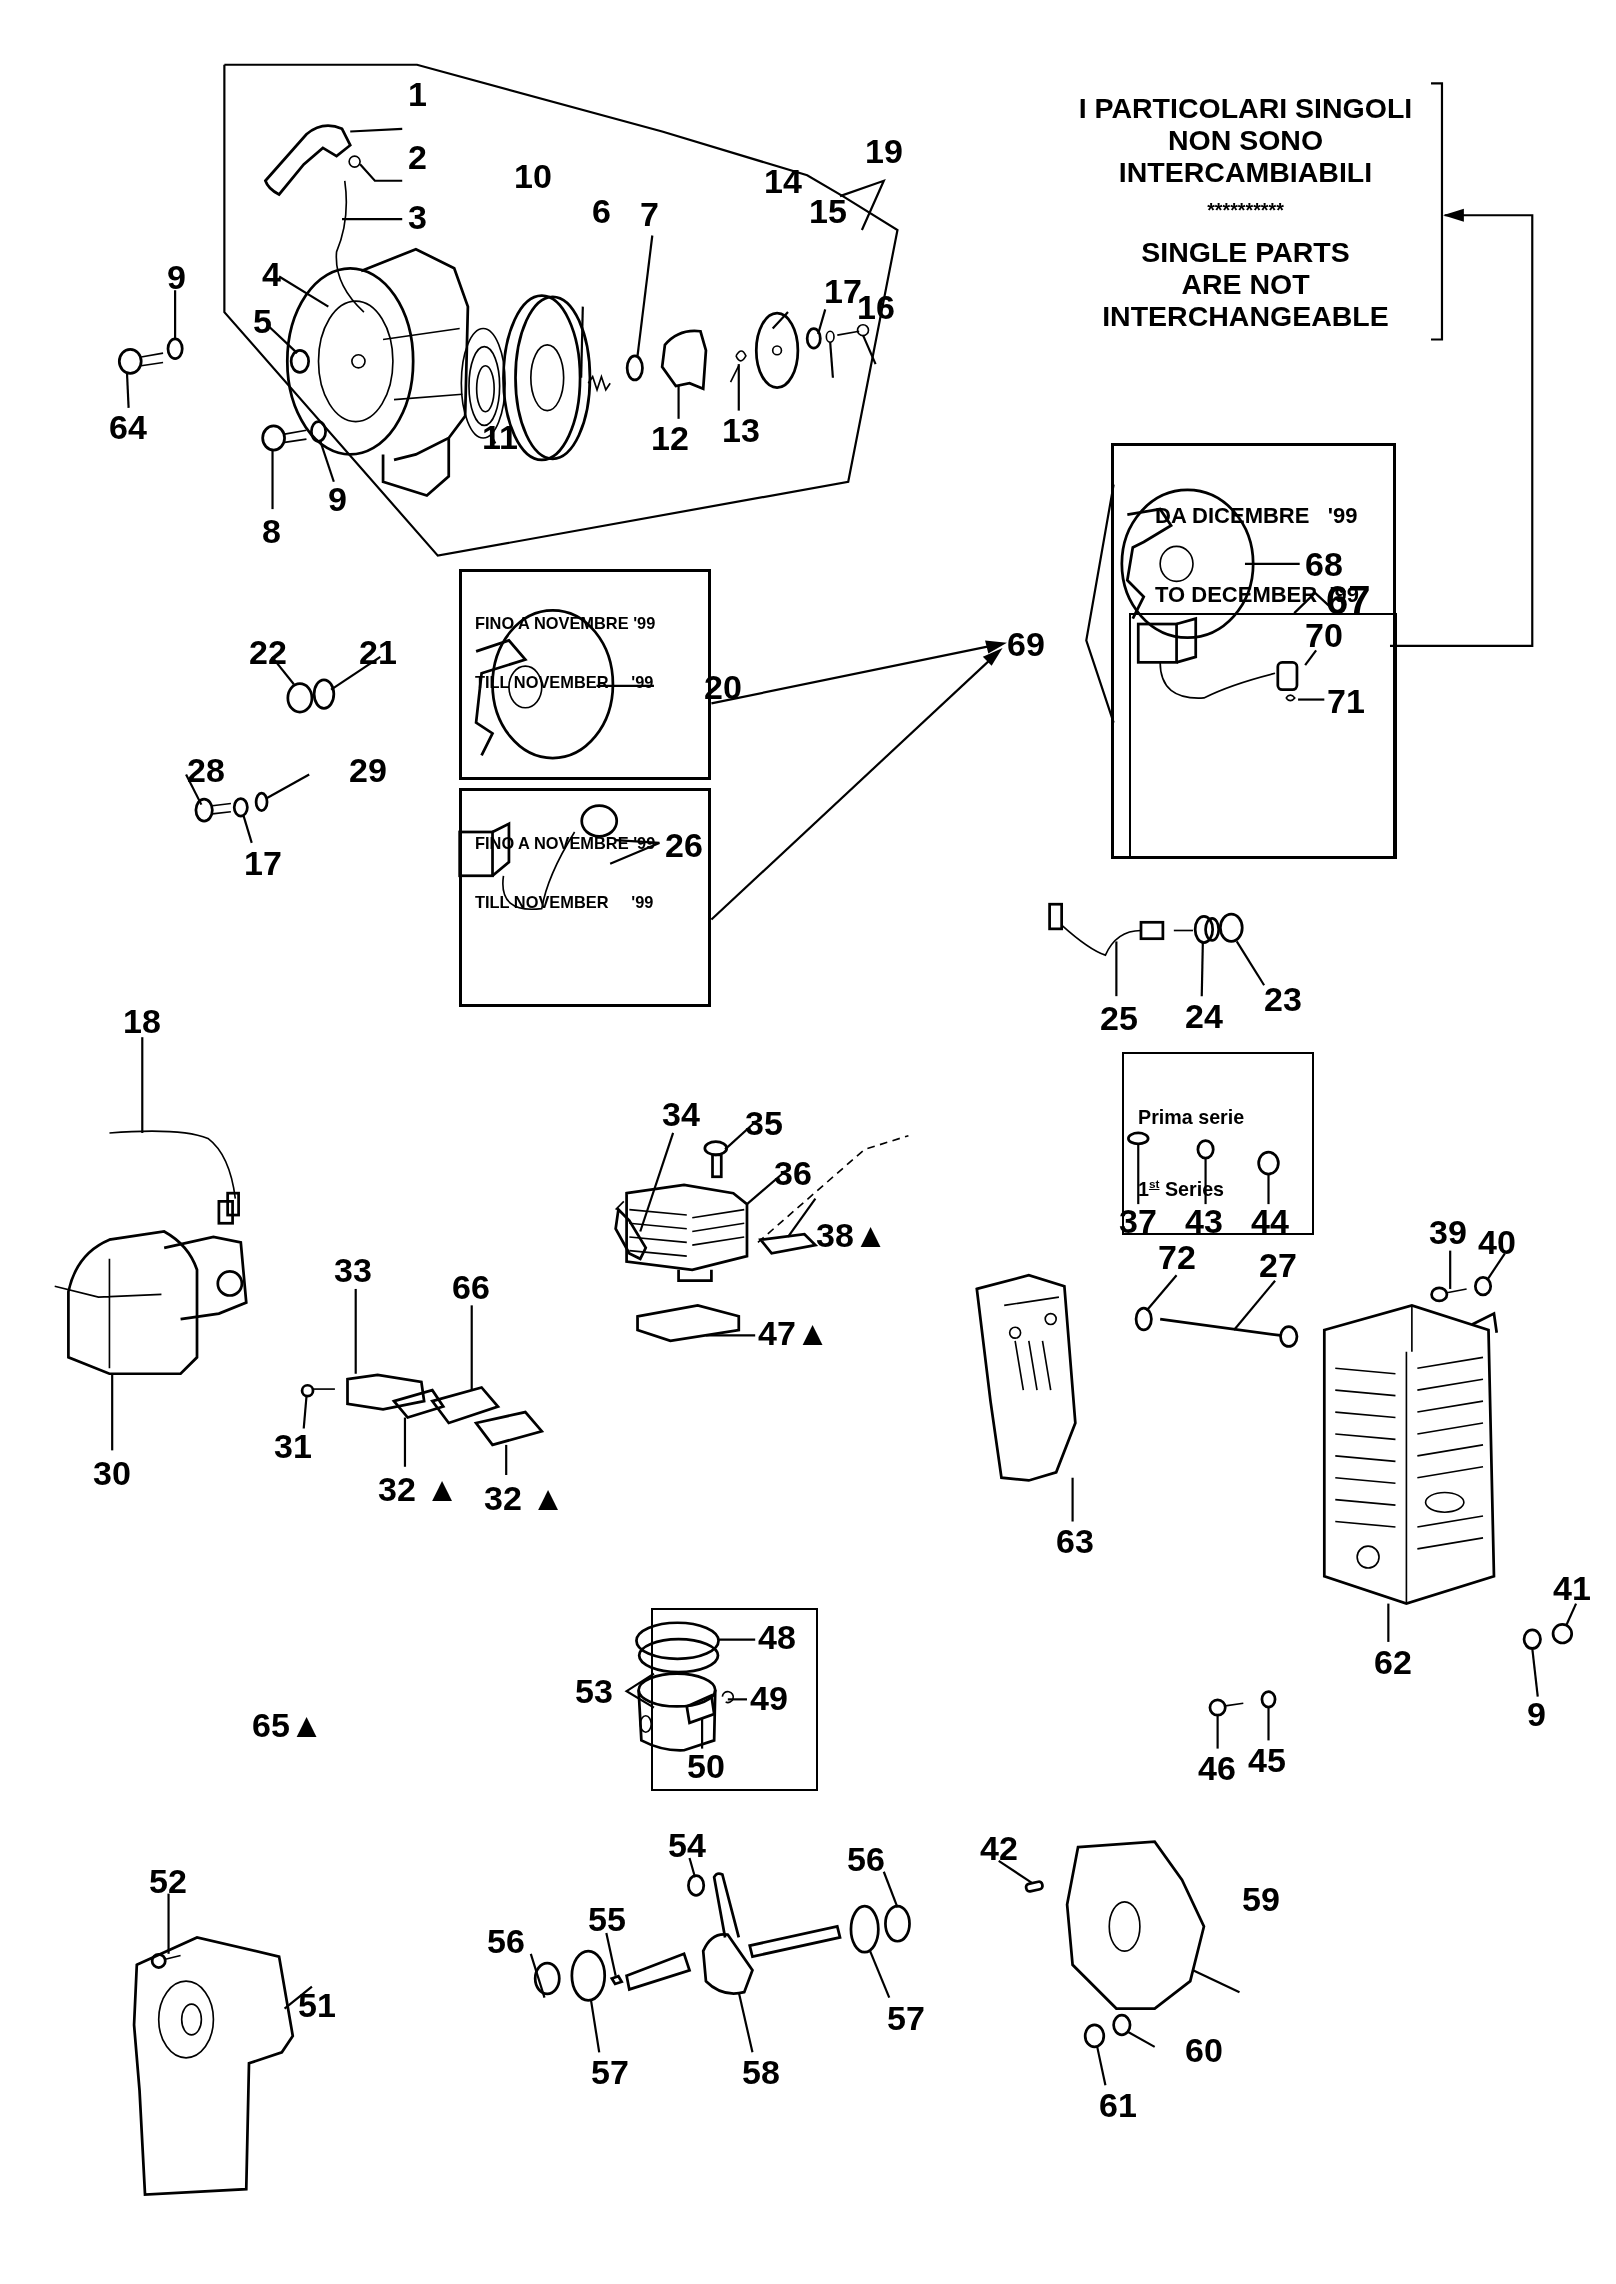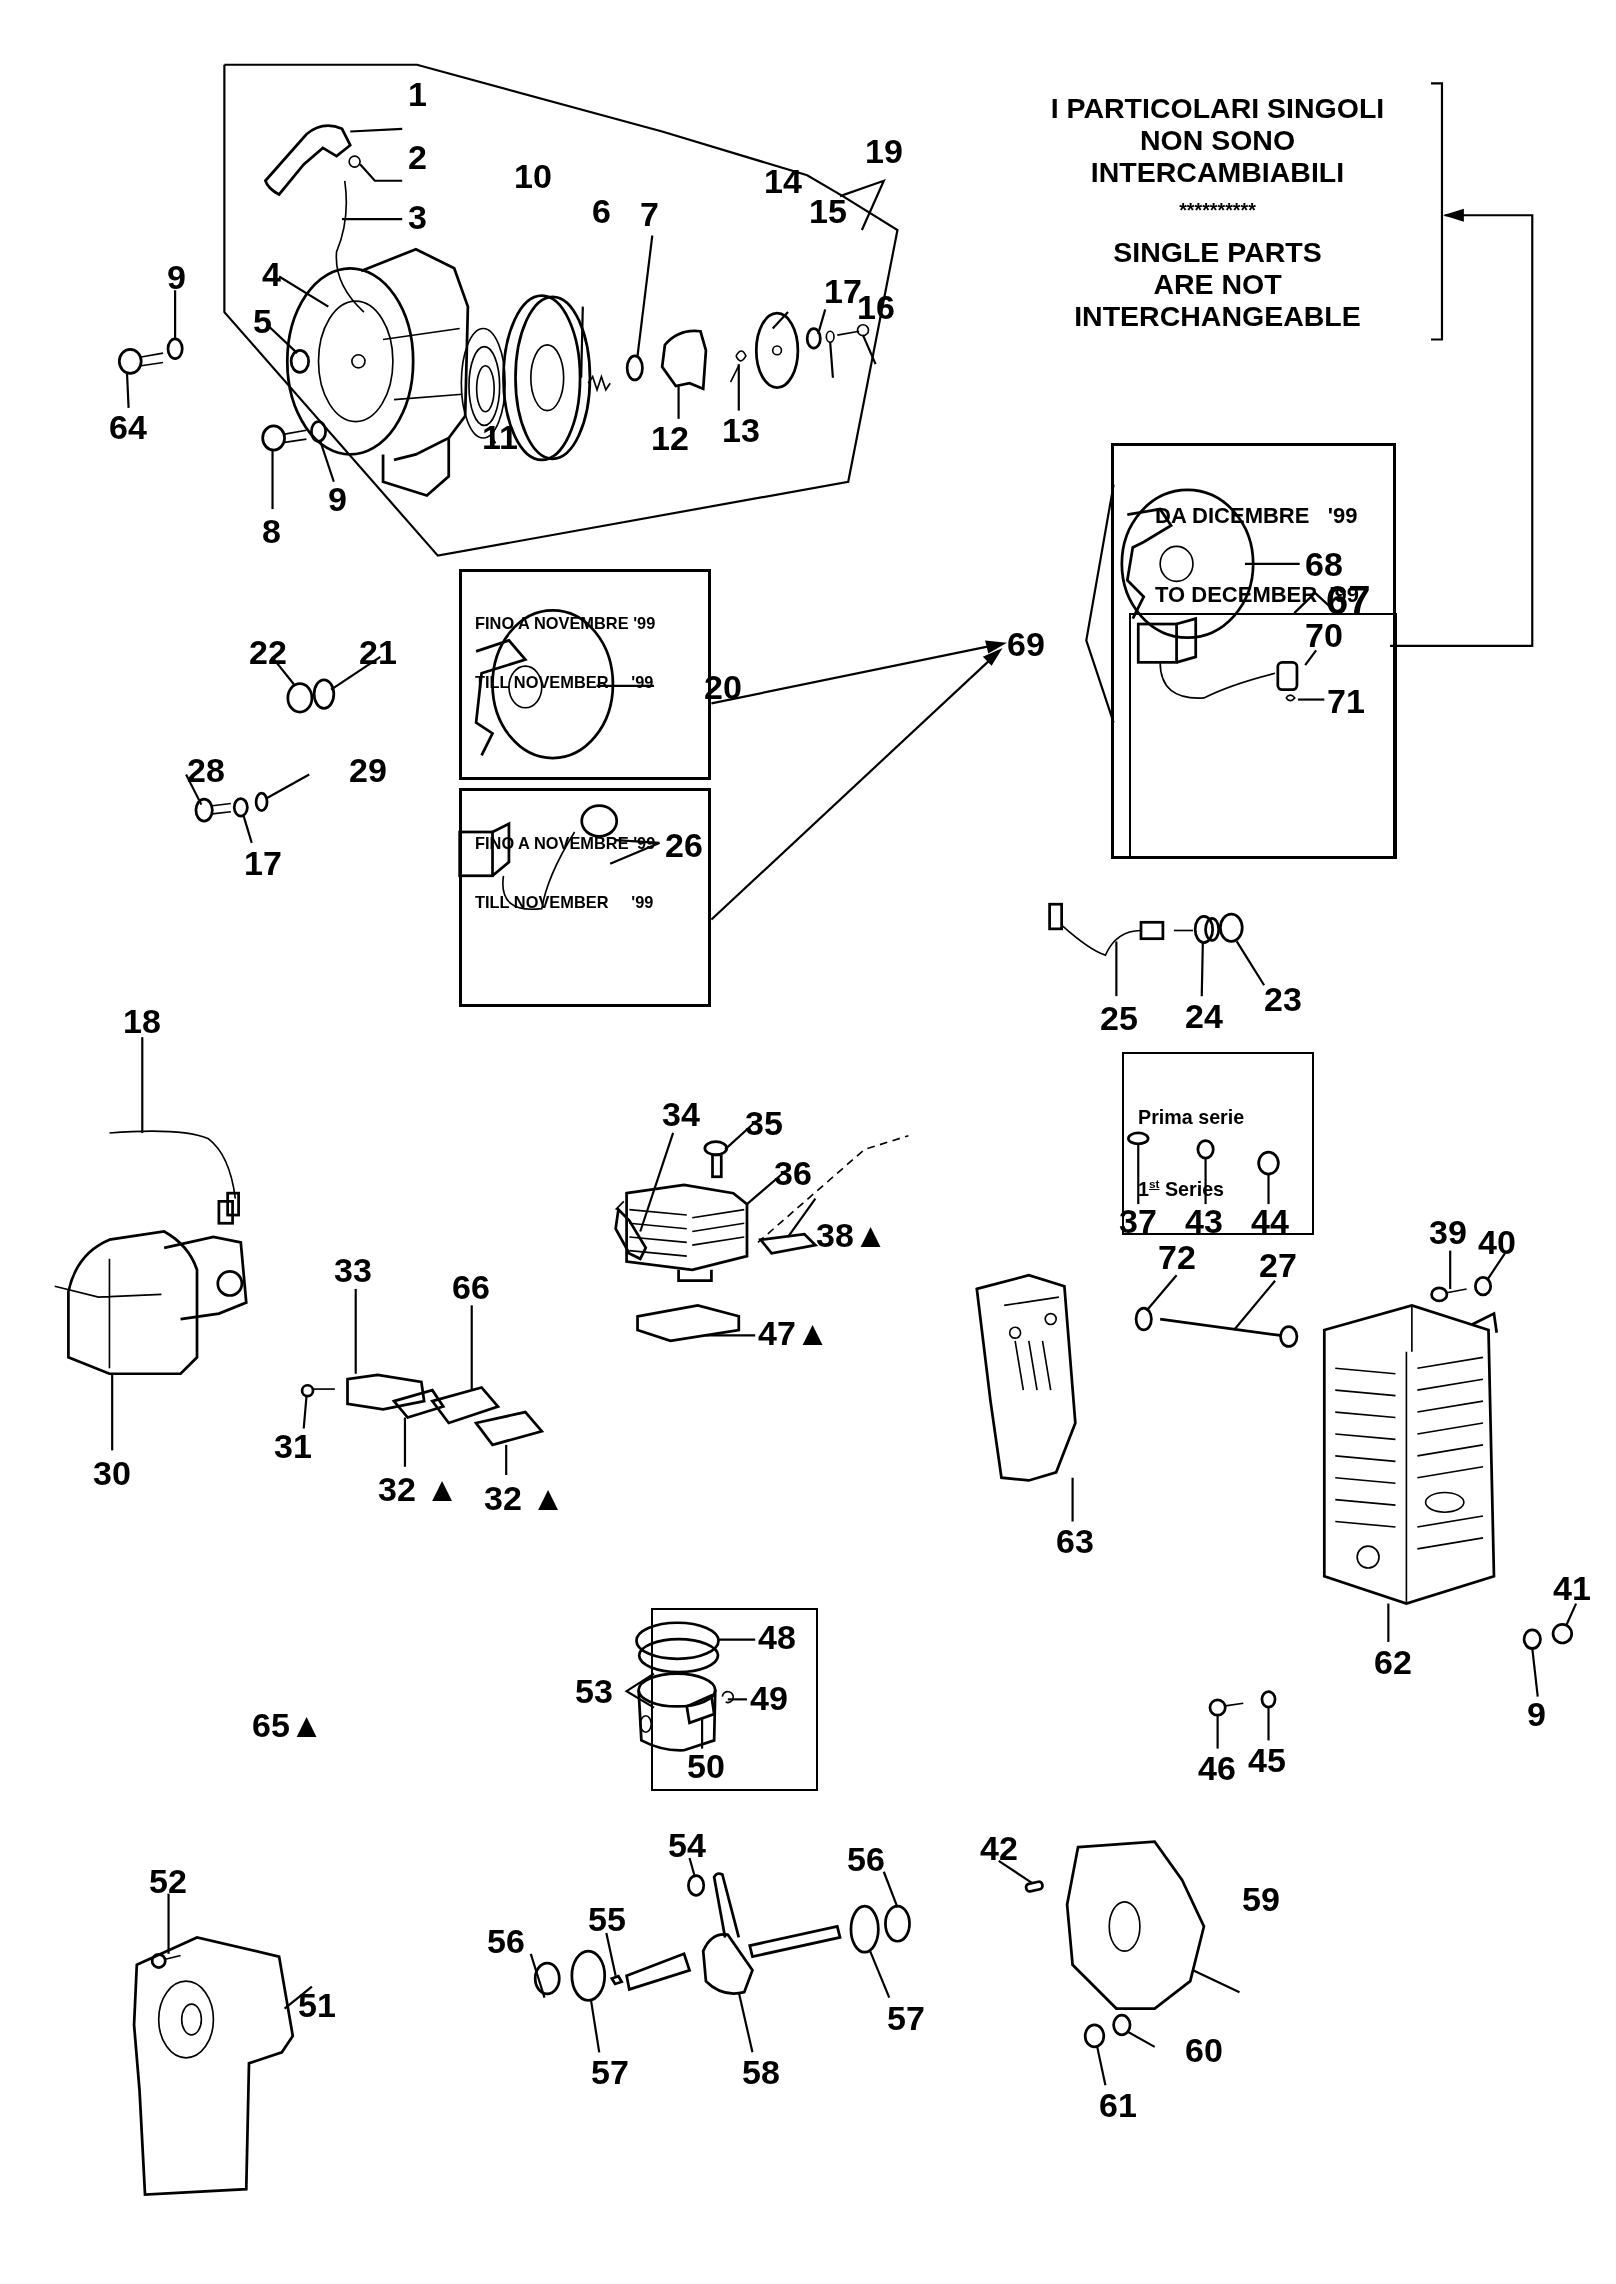--- a/index.html
+++ b/index.html
@@ -388,21 +388,21 @@
 </div>
 <div class="boxtitle" style="left:475px;top:795px;font-size:16.4px;">
   <div>FINO A NOVEMBRE '99</div>
   <div>TILL NOVEMBER     '99</div>
 </div>
 <div class="boxtitle" style="left:1138px;top:1059px;font-size:19.7px;">
   <div>Prima serie</div>
   <div><span>1</span><sup>st</sup><span> Series</span></div>
 </div>
 
-<div class="note" style="left:1037px;top:93px;width:361px;font-size:28.5px;text-align:center;">
+<div class="note" style="left:1065px;top:93px;width:361px;font-size:28.5px;text-align:center;">
   <div>I PARTICOLARI SINGOLI</div>
   <div>NON SONO</div>
   <div>INTERCAMBIABILI</div>
   <div style="font-size:19.7px;margin:9.9px 0 16.4px;">**********</div>
   <div>SINGLE PARTS</div>
   <div>ARE NOT</div>
   <div>INTERCHANGEABLE</div>
 </div>
 
 <span class="lbl" style="left:408px;top:77px;">1</span>

